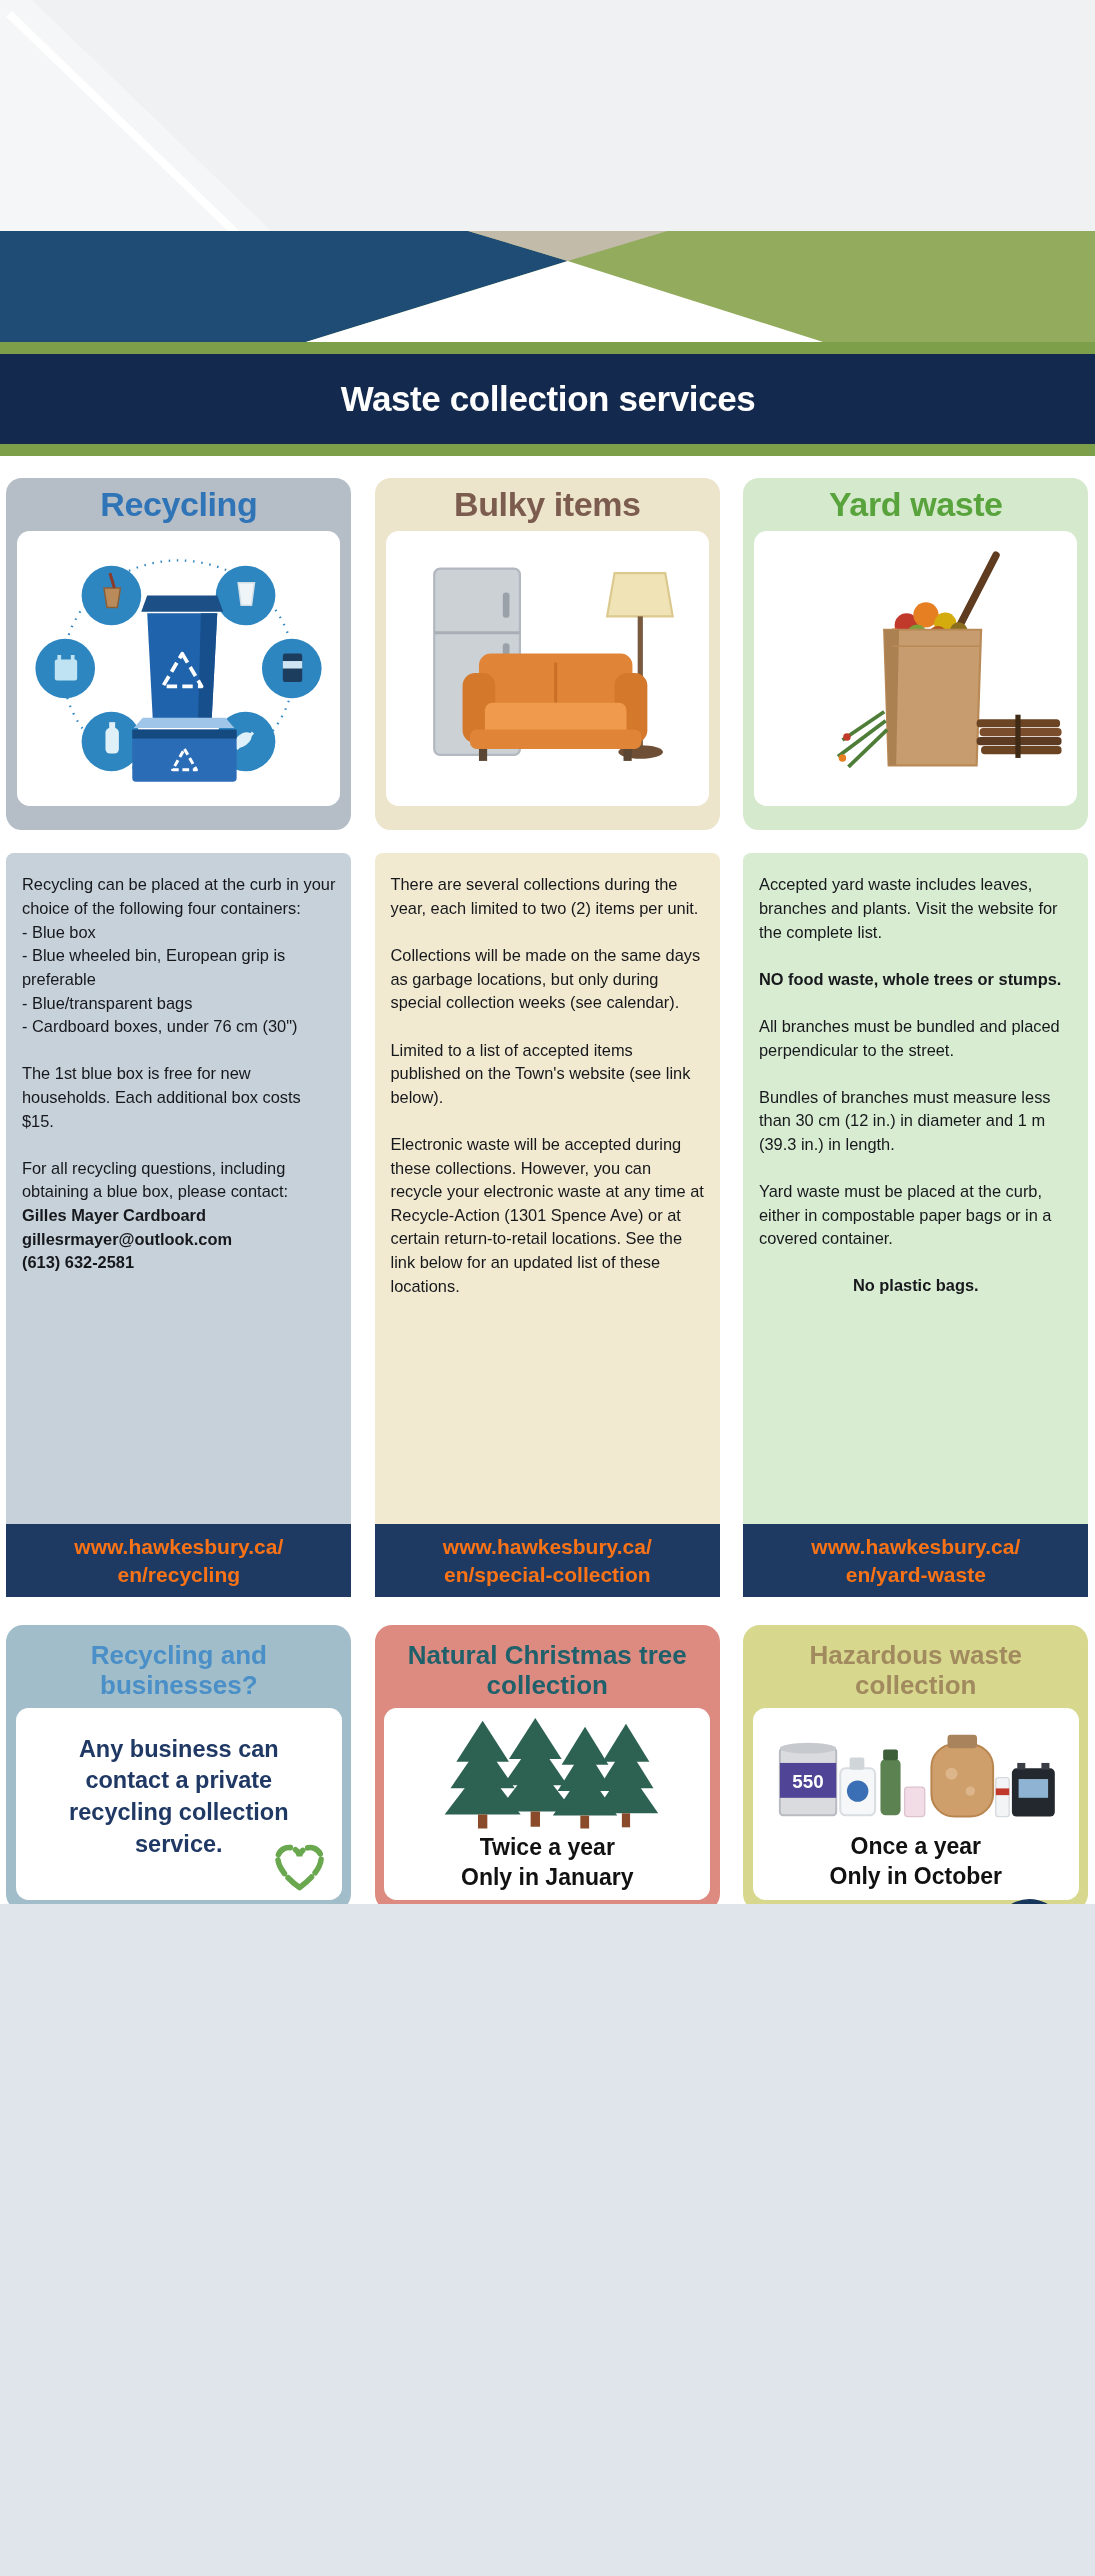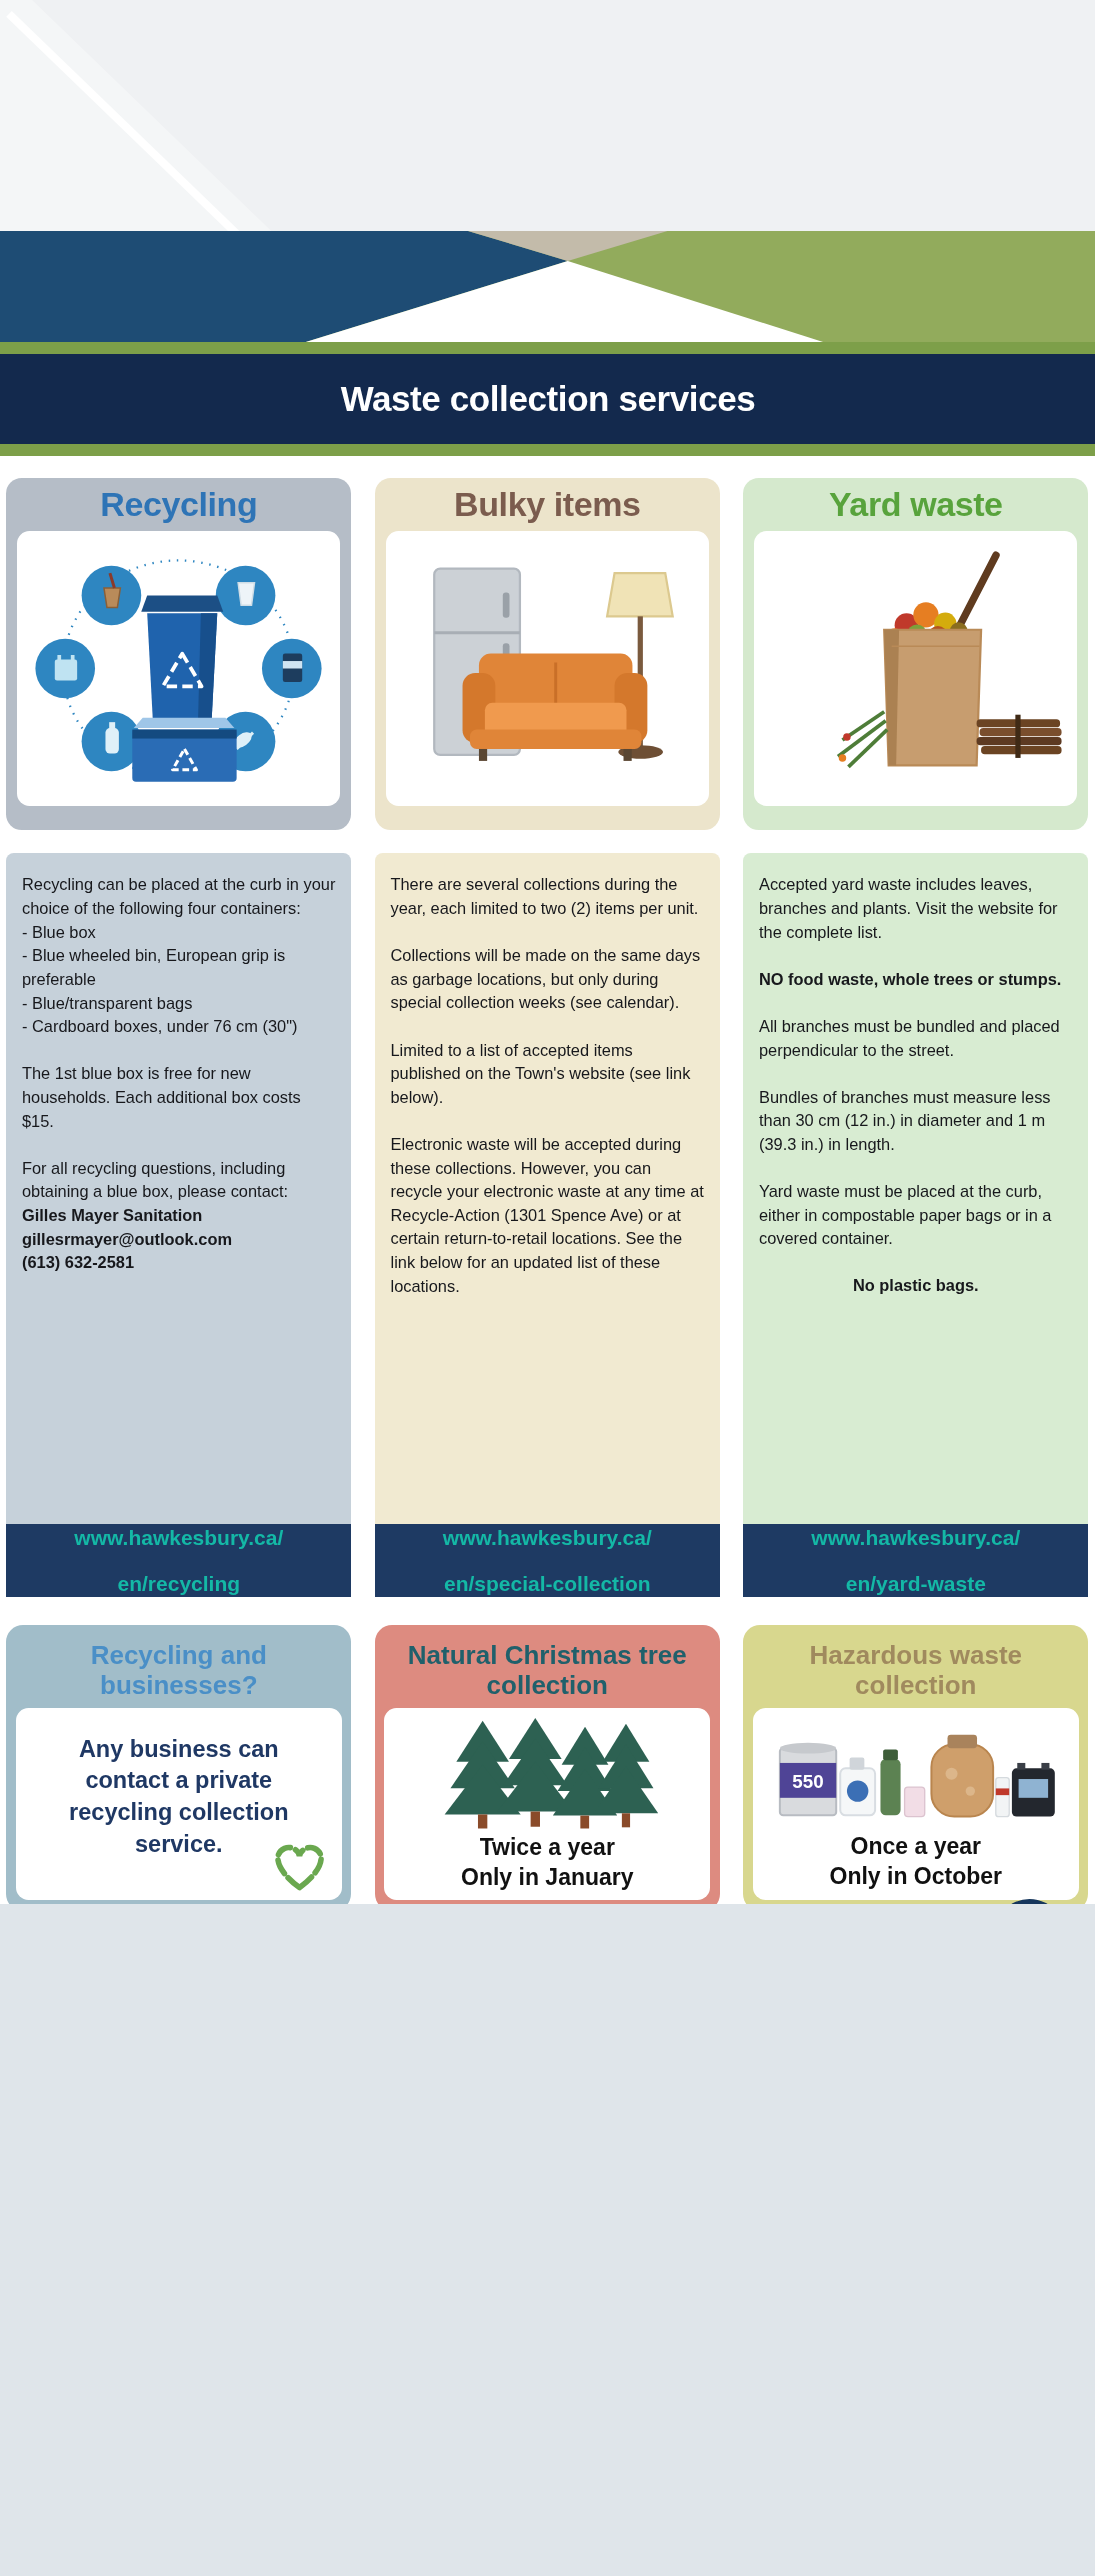--- a/index.html
+++ b/index.html
@@ -43,22 +43,22 @@
   .textbox{margin-top:23px;height:671px;padding:20.3px 15.7px 0 15.7px;border-radius:7.8px 7.8px 0 0;
     font-size:16.4px;line-height:1.44;color:#17181c;overflow:hidden;}
   .c0 .textbox{background:var(--c-recycling-text-bg,#c6d1da);}
   .c1 .textbox{background:var(--c-bulky-text-bg,#f1ead1);}
   .c2 .textbox{background:var(--c-yard-text-bg,#d8ecd2);}
   .textbox p{margin:0 0 23.5px 0;white-space:pre-line;}
   .textbox p.tight{margin-bottom:0;}
   .textbox .bold{font-weight:bold;}
   .textbox .center{text-align:center;}
 
-  .linkbar{height:73px;background:var(--c-link-bar-navy,#1e3a63);color:#14b8a6;display:flex;flex-direction:column;
-    align-items:center;justify-content:space-between;font-weight:bold;font-size:21px;line-height:1.3;cursor:pointer;}
+  .linkbar{height:73px;background:var(--c-link-bar-navy,#1e3a63);color:#f97316;display:flex;flex-direction:column;
+    align-items:center;justify-content:center;font-weight:bold;font-size:21px;line-height:1.3;cursor:pointer;}
 
   
   .bottom-row{display:flex;gap:23.5px;padding:28px 6.3px 0 6.3px;}
   .bbox{width:345px;height:286px;border-radius:17px;padding:7.8px 9.4px 9.4px 9.4px;}
   .bbox-title{height:75px;display:flex;align-items:center;justify-content:center;text-align:center;
     font-size:26px;font-weight:bold;line-height:1.18;padding:0 23.5px;}
   .bbox-inner{position:relative;background:#ffffff;border-radius:12.5px;height:192px;overflow:hidden;
     display:flex;flex-direction:column;align-items:center;justify-content:center;}
   .b0{background:var(--c-business-box,#a1bdc9);} .b0 .bbox-title{color:var(--c-business-title,#4a8fc7);}
   .b1{background:var(--c-tree-box,#dd8b80);}     .b1 .bbox-title{color:var(--c-tree-title,#20606b);}
@@ -150,21 +150,21 @@
           </div>
         </div>
         <div class="textbox">
           <p>Recycling can be placed at the curb in your choice of the following four containers:
 - Blue box
 - Blue wheeled bin, European grip is preferable
 - Blue/transparent bags
 - Cardboard boxes, under 76 cm (30")</p>
           <p>The 1st blue box is free for new households. Each additional box costs $15.</p>
           <p class="tight">For all recycling questions, including obtaining a blue box, please contact:</p>
-          <p class="tight bold">Gilles Mayer Sanitation</p>
+          <p class="tight bold">Gilles Mayer Cardboard</p>
           <p class="tight bold">gillesrmayer@outlook.com</p>
           <p class="bold">(613) 632-2581</p>
         </div>
         <div class="linkbar">
           <span>www.hawkesbury.ca/</span>
           <span>en/recycling</span>
         </div>
       </div>
 
       <div class="col c1">

